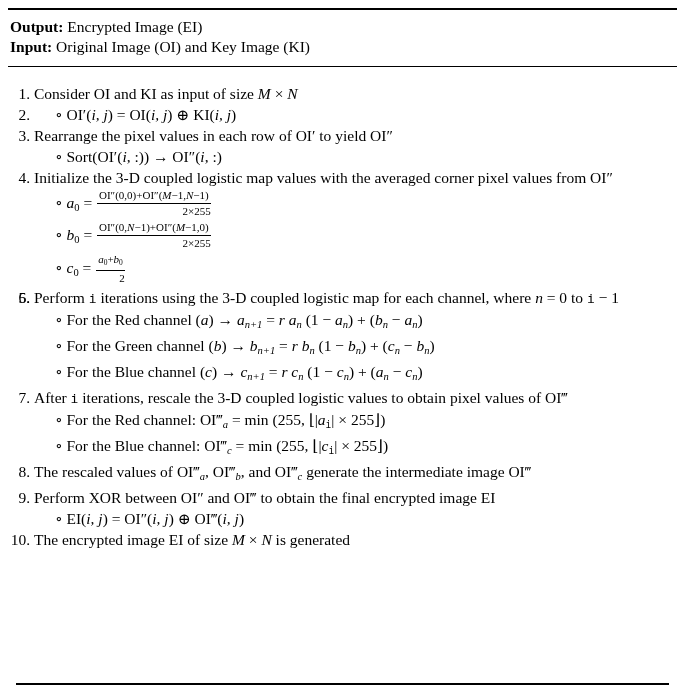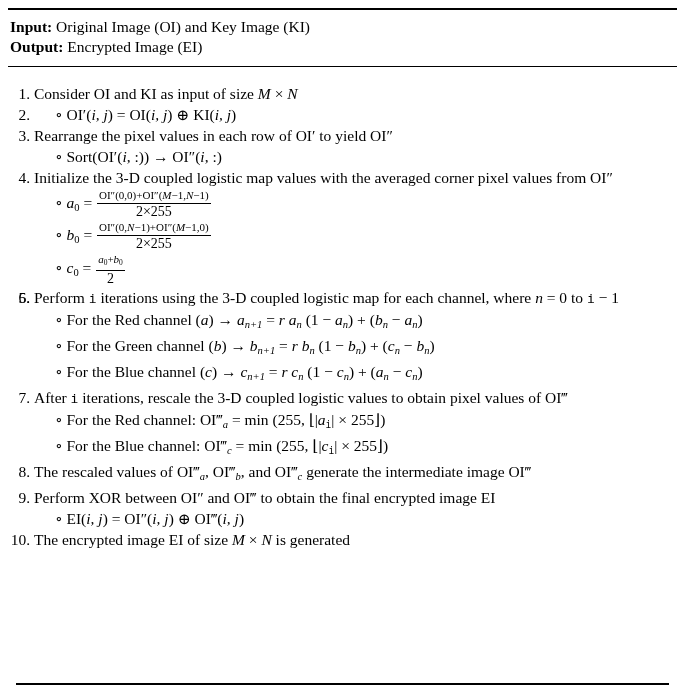--- a/index.html
+++ b/index.html
@@ -57,47 +57,47 @@
   .f-r { }
   .f-i { font-style: italic; }
   .f-t { font-family: "DejaVu Sans Mono", monospace; font-size: 0.84em; }
   .f-sr { font-size: 0.68em; vertical-align: -0.28em; }
   .f-si { font-size: 0.68em; vertical-align: -0.28em; font-style: italic; }
   .f-st { font-size: 0.62em; vertical-align: -0.28em; font-family: "DejaVu Sans Mono", monospace; }
   
   .frac {
     display: inline-block;
     vertical-align: middle;
-    text-align: center;
+    text-align: right;
     margin: 1px 1px 2px 1px;
   }
   .fnum {
     display: block;
     font-size: 11px;
     line-height: 13px;
     border-bottom: 1px solid #000;
     padding: 0 2px 1px 2px;
   }
   .fden {
     display: block;
-    font-size: 14px;
+    font-size: 11px;
     line-height: 13px;
     padding-top: 1px;
   }
 </style>
 </head>
 <body>
 
 <div>
 
   <div class="rule heavy top-rule"></div>
 
   <div class="algo-header">
+    <div><span class="bold">Output:</span><span> Encrypted Image (EI)</span></div>
     <div><span class="bold">Input:</span><span> Original Image (OI) and Key Image (KI)</span></div>
-    <div><span class="bold">Output:</span><span> Encrypted Image (EI)</span></div>
   </div>
 
   <div class="rule"></div>
 
   <div class="steps">
       <div class="step">
         <span class="num">1.</span>
         <div class="mainline"><span class="f-r">Consider OI and KI as input of size </span><span class="f-i">M</span><span class="f-r"> × </span><span class="f-i">N</span></div>
       </div>
       <div class="step">

